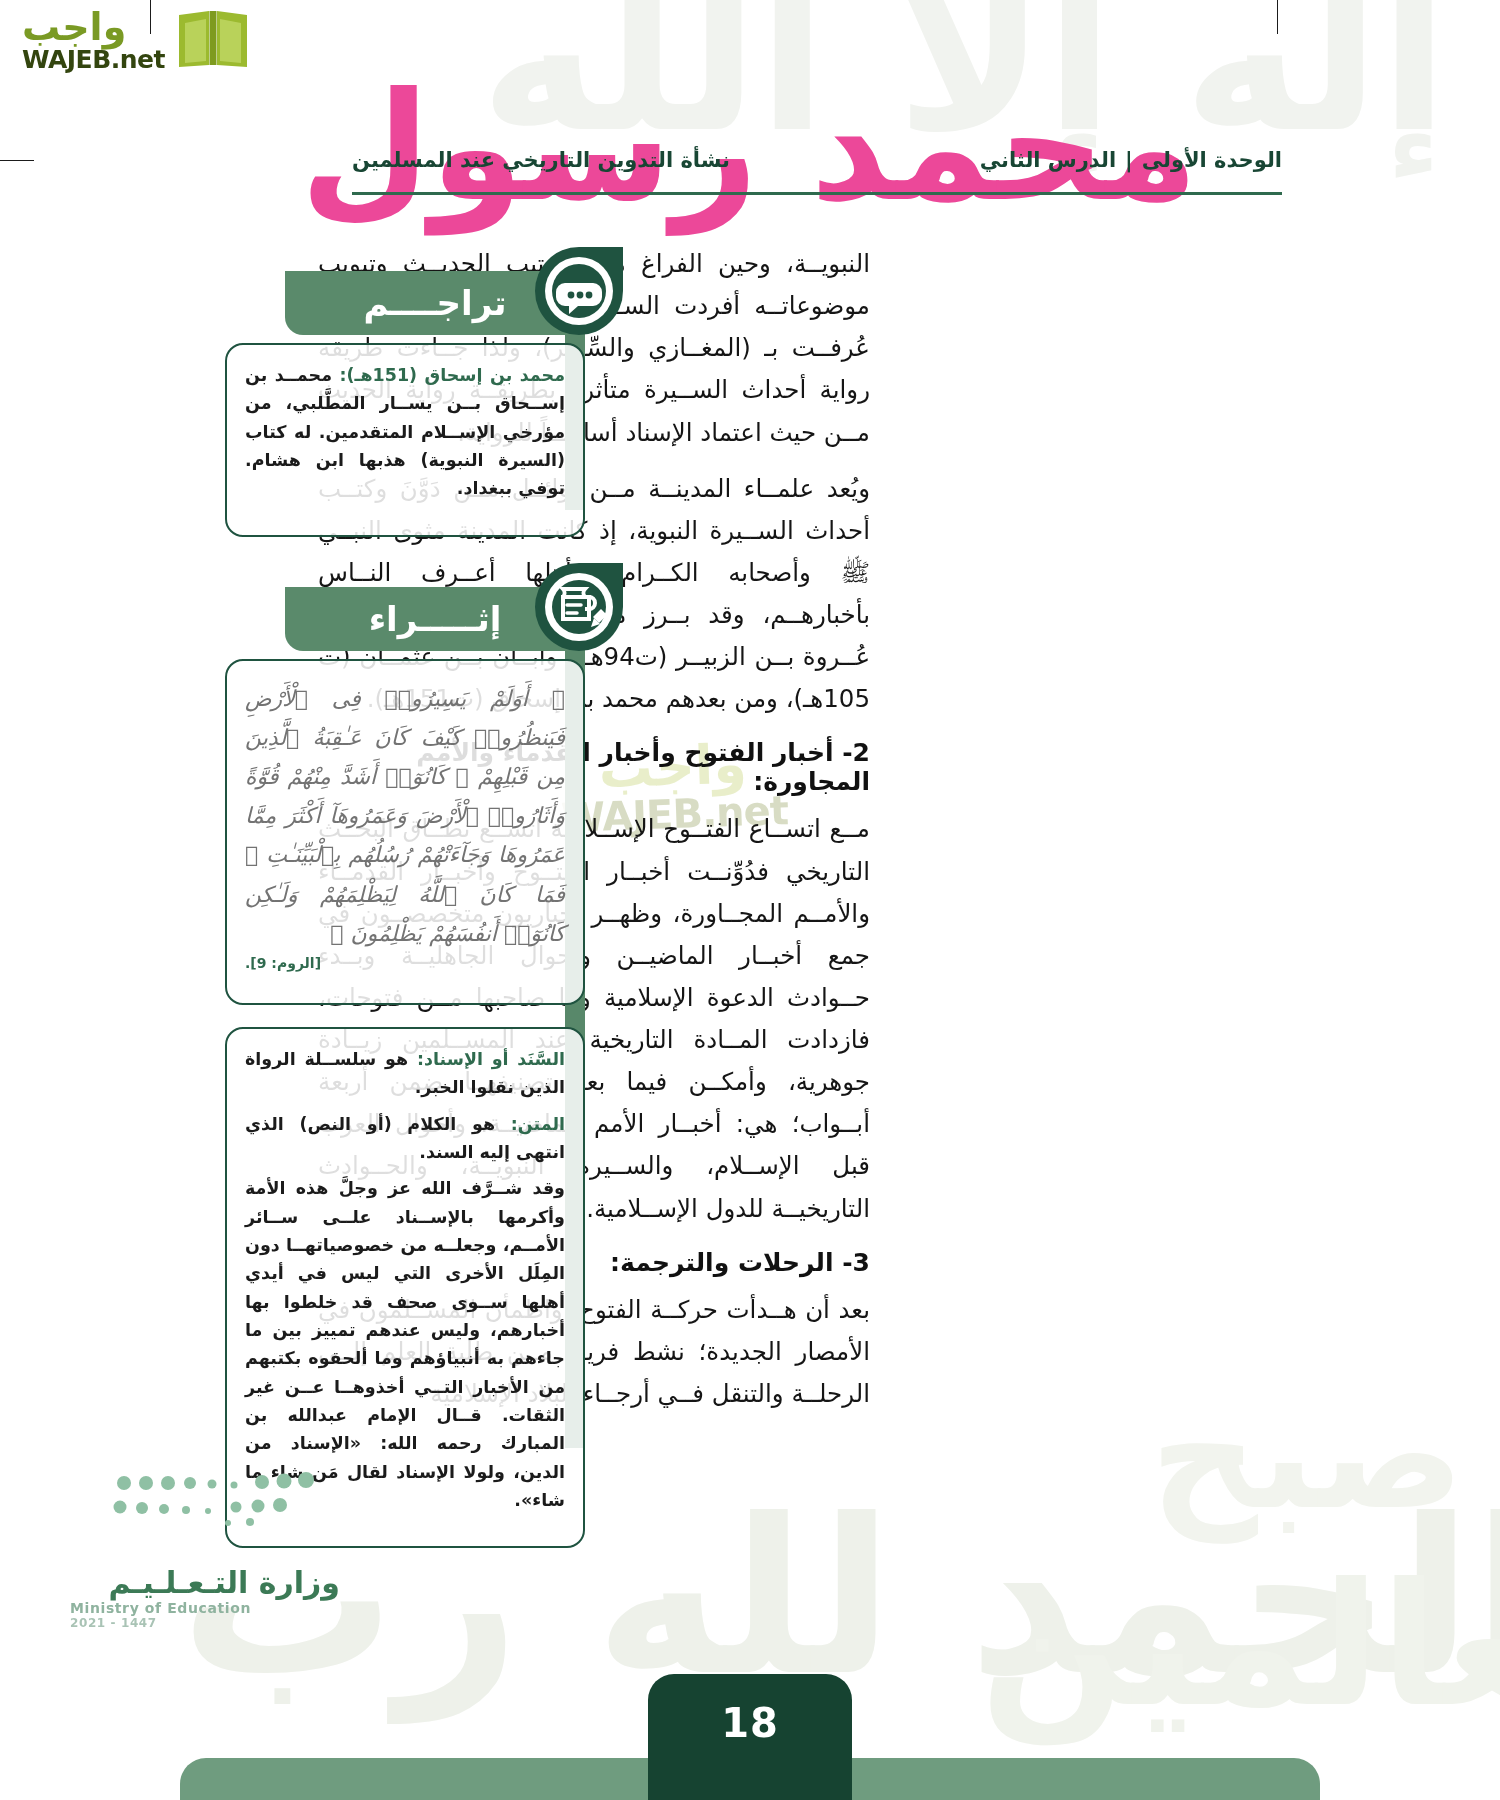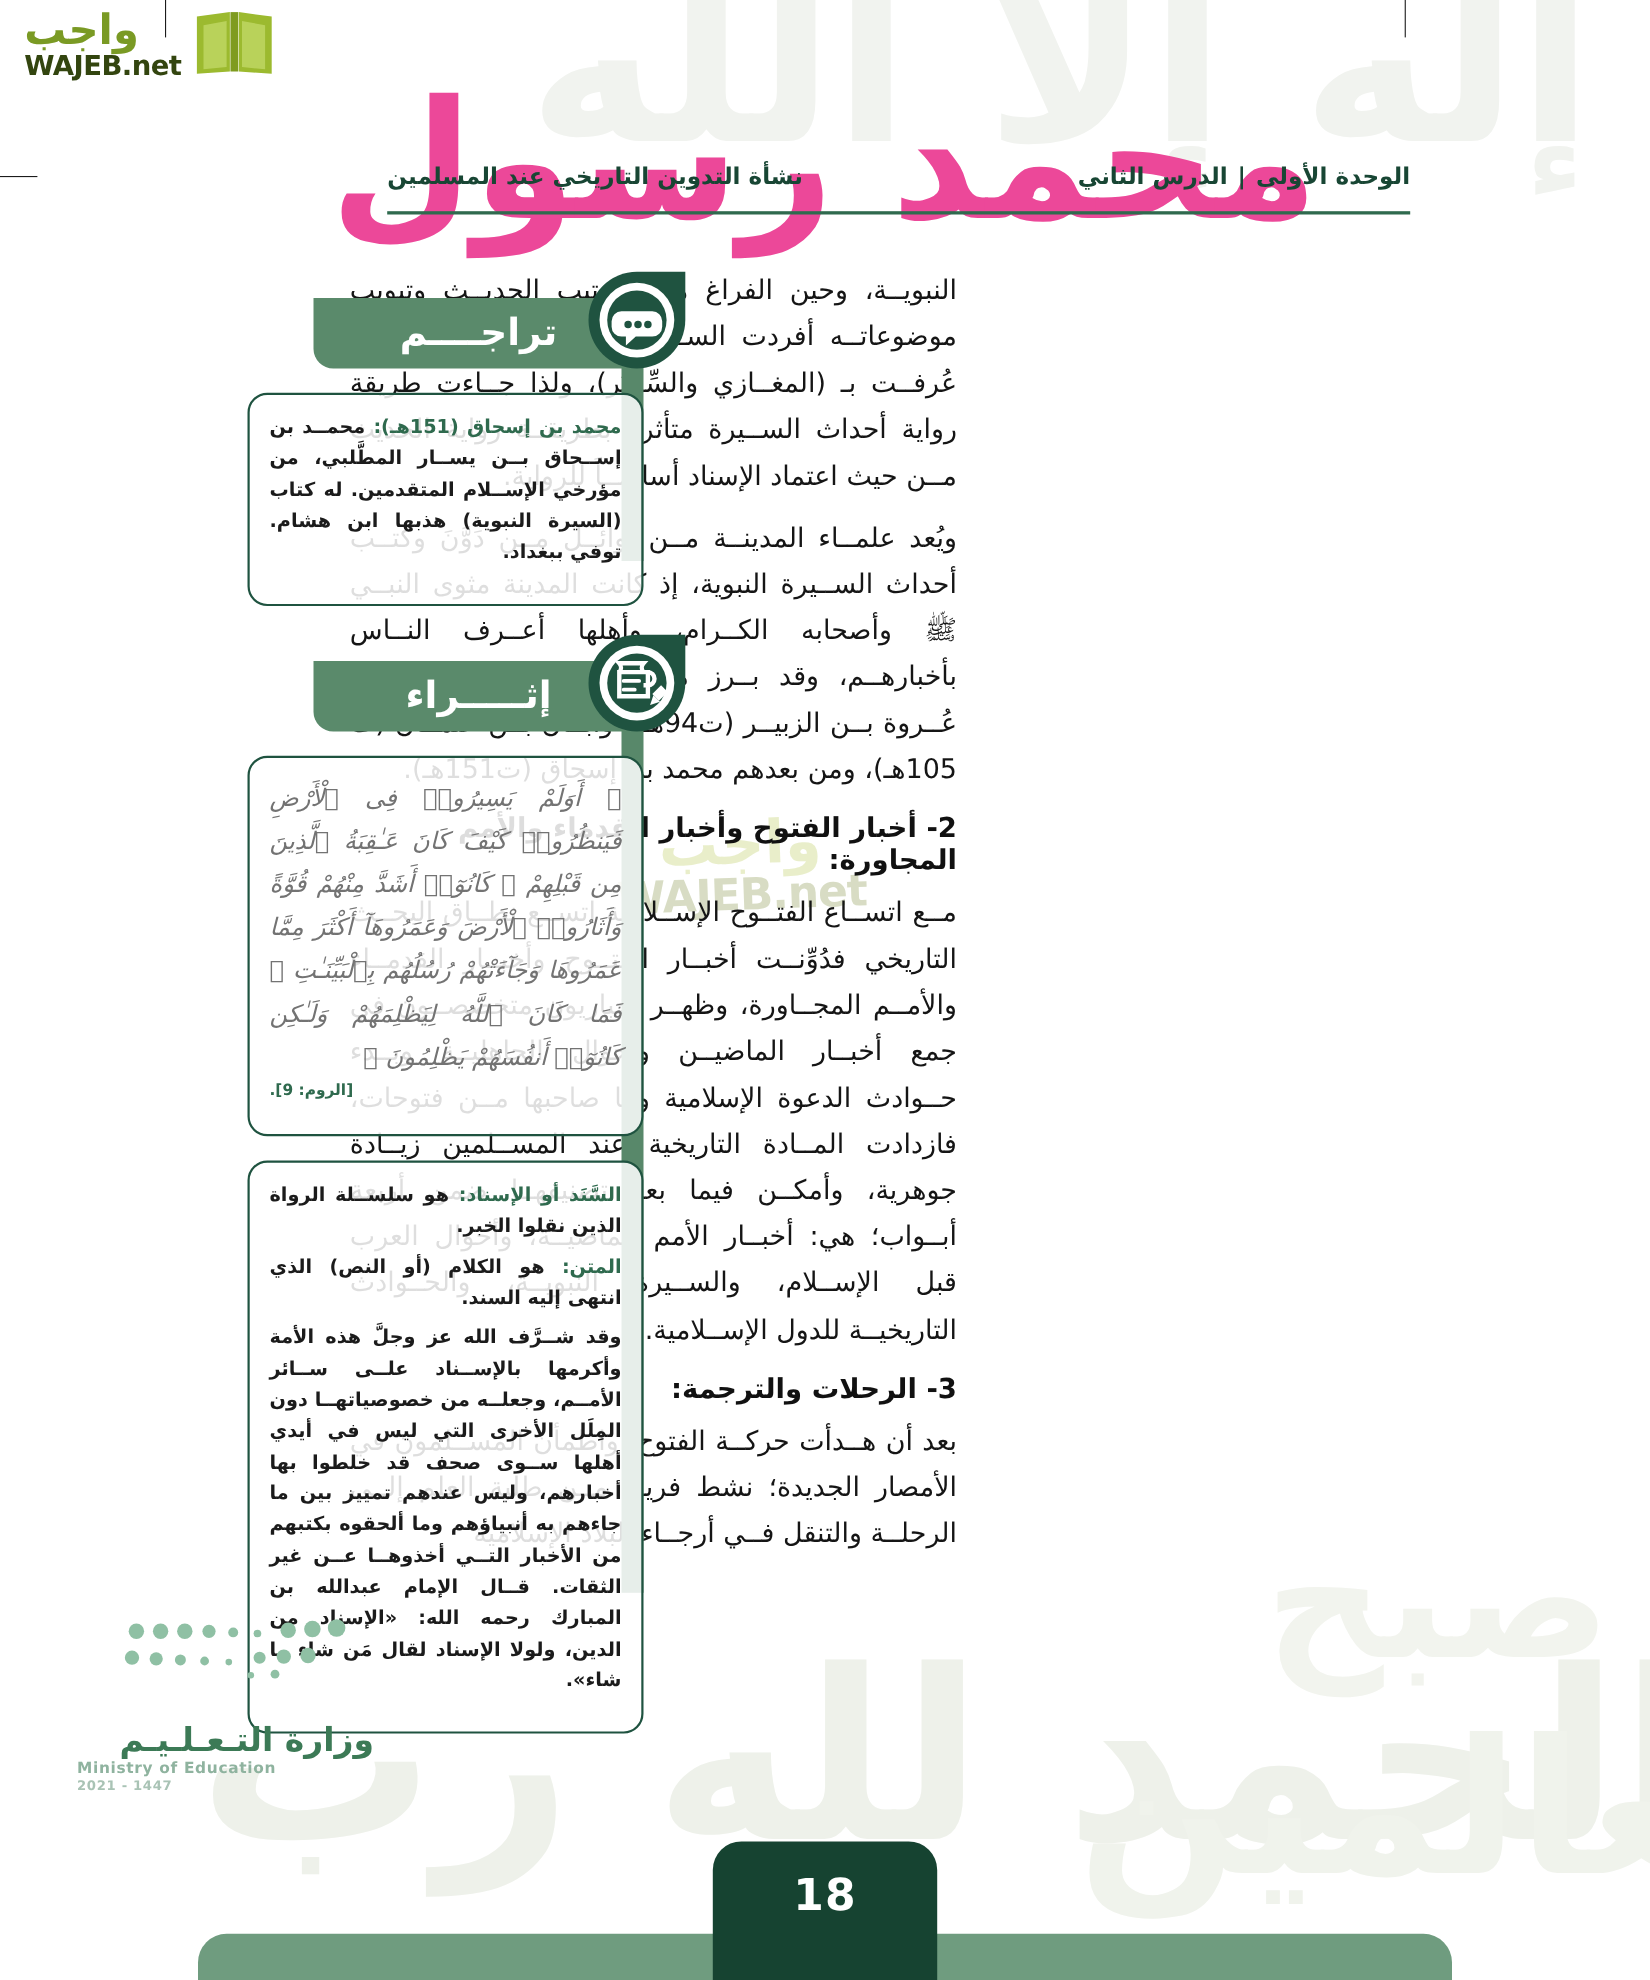--- a/index.html
+++ b/index.html
@@ -172,21 +172,21 @@
     left: 565px;
     width: 20px;
     height: 860px;
     background: #58886a;
   }
 
   
   .banner-wrap {
     position: relative;
     height: 92px;
-    margin-bottom: 22px;
+    margin-bottom: 8px;
   }
   .banner-bar {
     position: absolute;
     top: 28px;
     right: 0;
     left: 60px;
     height: 64px;
     background: #5a8a6b;
     border-radius: 0 0 18px 18px;
   }

